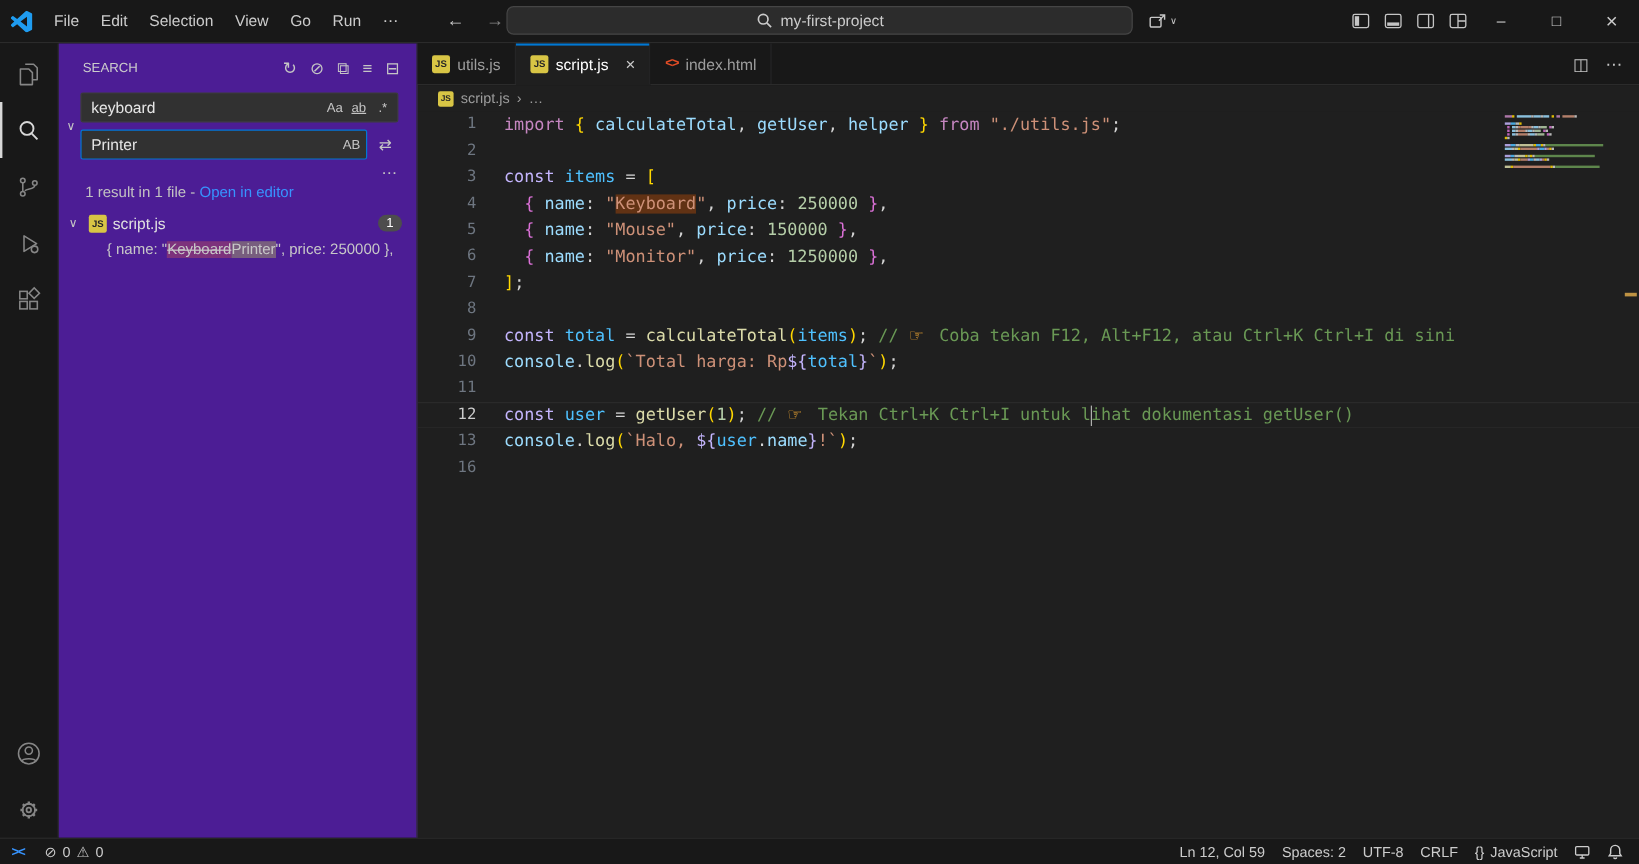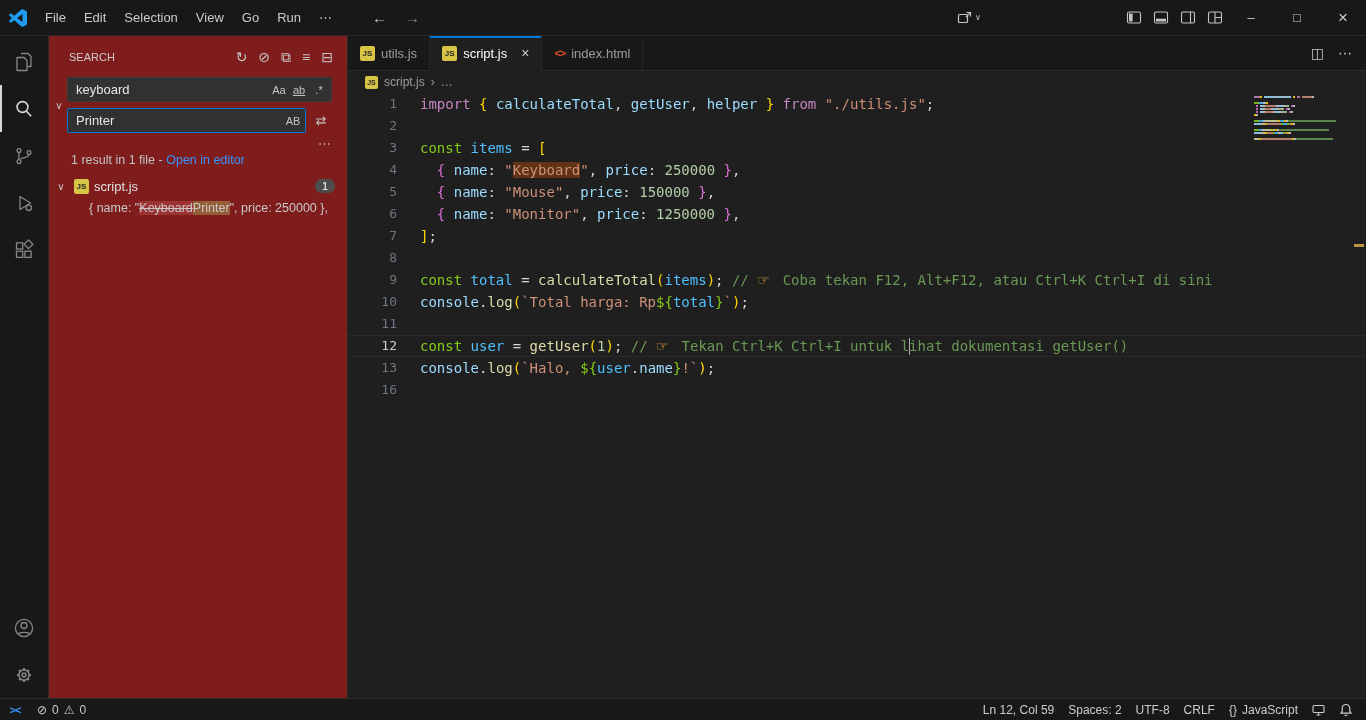--- a/index.html
+++ b/index.html
@@ -22,21 +22,21 @@
 .win-close{font-size:17px}
 
 
 .main{flex:1;display:flex;min-height:0}
 .activitybar{flex:0 0 48px;background:#181818;border-right:1px solid #2b2b2b;display:flex;flex-direction:column;align-items:center;padding-top:2px}
 .ab-item{width:48px;height:47px;display:flex;align-items:center;justify-content:center;color:#868686}
 .ab-item.active{color:#d7d7d7;box-shadow:inset 2px 0 0 0 #d7d7d7}
 .ab-spacer{flex:1}
 
 
-.sidebar{flex:0 0 299px;background:#7f1d1d;border-right:1px solid #2b2b2b;position:relative;font-size:13px;color:#cccccc}
+.sidebar{flex:0 0 299px;background:#4c1d95;border-right:1px solid #2b2b2b;position:relative;font-size:13px;color:#cccccc}
 .sbh{height:34px;display:flex;align-items:center;padding:8px 14px 0 20px}
 .sbh-title{font-size:11px;flex:1;color:#cccccc}
 .sbh-actions{display:flex;gap:11px;font-size:14px;color:#c5c5c5}
 .sb-search{display:flex;padding:7px 15px 0 2px}
 .sb-chevron{width:16px;display:flex;align-items:center;justify-content:center;color:#c5c5c5;font-size:10px;align-self:stretch}
 .sb-fields{flex:1;display:flex;flex-direction:column;gap:6px}
 .sb-row{display:flex;align-items:center;gap:4px}
 .sb-input{flex:1;height:25px;background:#313131;border:1px solid #3c3c3c;border-radius:2px;display:flex;align-items:center;padding:0 2px 0 8px;color:#e6e6e6}
 .sb-input.focused{border-color:#0078d4}
 .sb-input .val{flex:1;font-size:13px;white-space:nowrap;overflow:hidden}
@@ -68,21 +68,21 @@
 .breadcrumbs .js-badge{width:13px;height:13px;font-size:7px}
 
 .editor{flex:1;position:relative;overflow:hidden;font-family:"DejaVu Sans Mono",monospace;font-size:14px;color:#d4d4d4}
 .code-line{display:flex;height:22px;line-height:22px}
 .line-num{flex:0 0 49px;text-align:right;color:#6e7681;font-size:13px}
 .line-content{margin-left:23px;white-space:pre;position:relative}
 .code-line.current{box-shadow:inset 0 1px 0 0 #2a2a2a,inset 0 -1px 0 0 #2a2a2a}
 .code-line.current .line-num{color:#cccccc}
 .cursor{position:absolute;top:3px;height:17px;width:1.5px;background:#aeafad}
 
-.tk-k1{color:#C586C0}.tk-k2{color:#84cc16}.tk-v{color:#4FC1FF}.tk-p{color:#9CDCFE}
+.tk-k1{color:#C586C0}.tk-k2{color:#c4b5fd}.tk-v{color:#4FC1FF}.tk-p{color:#9CDCFE}
 .tk-f{color:#DCDCAA}.tk-s{color:#CE9178}.tk-n{color:#B5CEA8}.tk-c{color:#6A9955}
 .tk-w{color:#D4D4D4}.tk-b1{color:#FFD700}.tk-b2{color:#DA70D6}
 .tk-m{color:#CE9178;background:#613214}
 .emoji{color:#f0a732;font-family:"DejaVu Sans",sans-serif}
 
 .minimap{position:absolute;top:3px;right:14px;width:98px}
 .mini-line{height:3px;display:flex}
 .mini-seg{height:2px;background:currentColor!important;flex:0 0 auto;opacity:.85}
 .ruler{position:absolute;top:0;right:0;width:14px;height:100%}
 .ruler-mark{position:absolute;right:2px;width:10px;height:3px;background:#c79946;opacity:.95}
@@ -112,20 +112,29 @@
       <span class="menu-item">Edit</span>
       <span class="menu-item">Selection</span>
       <span class="menu-item">View</span>
       <span class="menu-item">Go</span>
       <span class="menu-item">Run</span>
       <span class="menu-item">⋯</span>
     </div>
     <div class="nav-arrows">
       <span>←</span>
       <span class="nav-fwd">→</span>
+    </div>
+    <div class="cc">
+      <span>
+        <svg width="14" height="14" viewBox="0 0 14 14" fill="none" stroke="#cbcbcb" stroke-width="1.4">
+            <circle cx="6" cy="6" r="4"></circle>
+            <path d="M9 9l3.6 3.6"></path>
+          </svg>
+      </span>
+      <span>my-first-project</span>
     </div>
     <div class="cc-extra">
       <span>
         <svg width="15" height="14" viewBox="0 0 15 14" fill="none" stroke="#c5c5c5" stroke-width="1.2">
             <rect x="1.5" y="3.5" width="9" height="8" rx="1"></rect>
             <path d="M9.5 1.5h4v4M13.2 1.8L8.8 6.2"></path>
           </svg>
       </span>
       <span class="chev">∨</span>
     </div>

